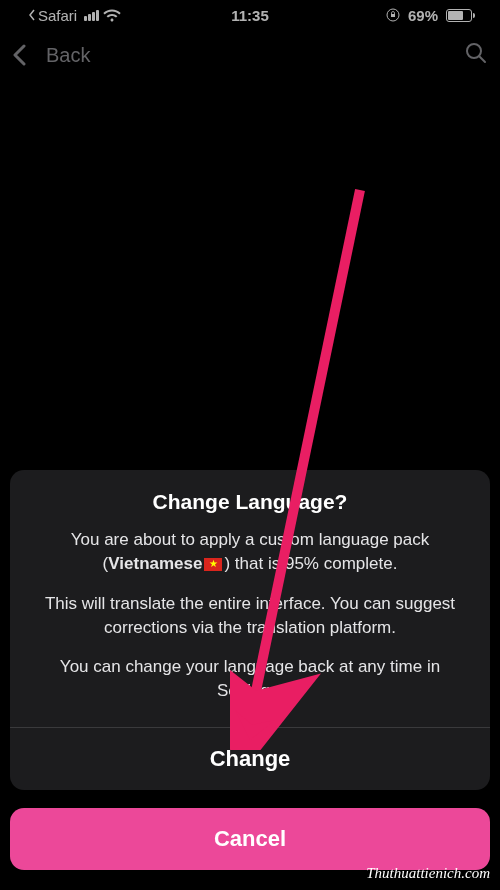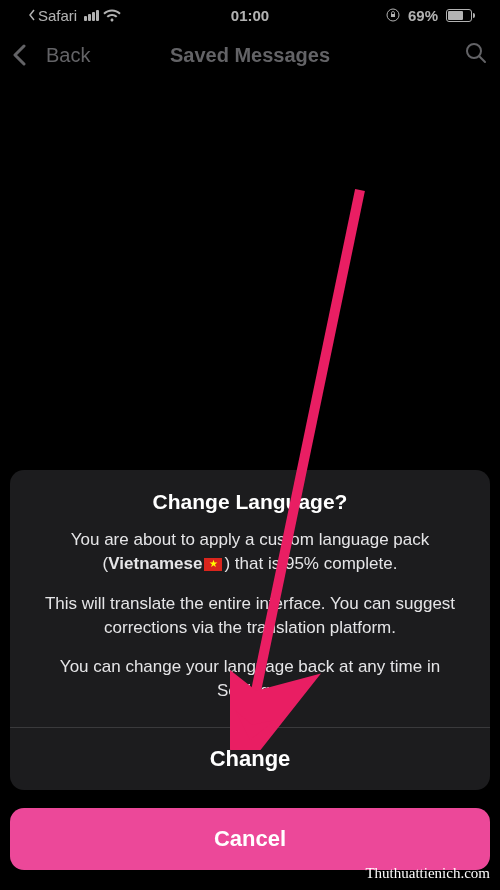--- a/index.html
+++ b/index.html
@@ -210,20 +210,21 @@
       z-index: 100;
     }
     .watermark {
       position: absolute;
       bottom: 8px;
       right: 10px;
       color: #fff;
       font-size: 15px;
       font-family: Georgia, serif;
       z-index: 200;
+      font-style: italic;
     }
   </style>
 </head>
 <body>
 
 <div class="status-bar">
   <div class="status-left">
     <span class="back-app">
       <svg width="8" height="12" viewBox="0 0 8 12">
           <path d="M6 1L2 6l4 5" stroke="#fff" stroke-width="1.5" fill="none"></path>
@@ -233,42 +234,41 @@
     <span class="signal-bars">
       <span class="bar"></span>
         <span class="bar"></span>
         <span class="bar"></span>
         <span class="bar"></span>
     </span>
     <svg width="18" height="13" viewBox="0 0 18 13">
       <path d="M9 12.5c.8 0 1.5-.7 1.5-1.5S9.8 9.5 9 9.5 7.5 10.2 7.5 11s.7 1.5 1.5 1.5zM9 7c1.5 0 2.9.6 4 1.6l1.4-1.4C12.9 5.7 11 5 9 5s-3.9.7-5.4 2.2L5 8.6C6.1 7.6 7.5 7 9 7zM9 2.5c2.8 0 5.4 1.1 7.3 3l1.4-1.4C15.4 1.8 12.3.5 9 .5S2.6 1.8.3 4.1l1.4 1.4C3.6 3.6 6.2 2.5 9 2.5z" fill="#fff"></path>
     </svg>
   </div>
-  <div class="status-center">01:00</div>
+  <div class="status-center">11:35</div>
   <div class="status-right">
     <svg width="14" height="14" viewBox="0 0 14 14">
       <circle cx="7" cy="7" r="6" stroke="#fff" stroke-width="1" fill="none"></circle>
       <rect x="5" y="6" width="4" height="3" fill="#fff"></rect>
       <path d="M5.5 6v-1a1.5 1.5 0 013 0v1" stroke="#fff" stroke-width="0.8" fill="none"></path>
     </svg>
     <span>69%</span>
     <div class="battery">
       <div class="battery-fill"></div>
     </div>
   </div>
 </div>
 
 <div class="nav-bar">
   <div class="back-btn">
     <svg width="14" height="22" viewBox="0 0 14 22">
       <path d="M12 2L3 11l9 9" stroke="#8e8e93" stroke-width="3" fill="none" stroke-linecap="round" stroke-linejoin="round"></path>
     </svg>
     <span>Back</span>
   </div>
-  <div class="nav-title">Saved Messages</div>
   <div class="search-btn">
     <svg width="24" height="24" viewBox="0 0 24 24">
       <circle cx="10" cy="10" r="7" stroke="#8e8e93" stroke-width="2" fill="none"></circle>
       <line x1="15" y1="15" x2="21" y2="21" stroke="#8e8e93" stroke-width="2" stroke-linecap="round"></line>
     </svg>
   </div>
 </div>
 
 <div class="overlay"></div>
 

